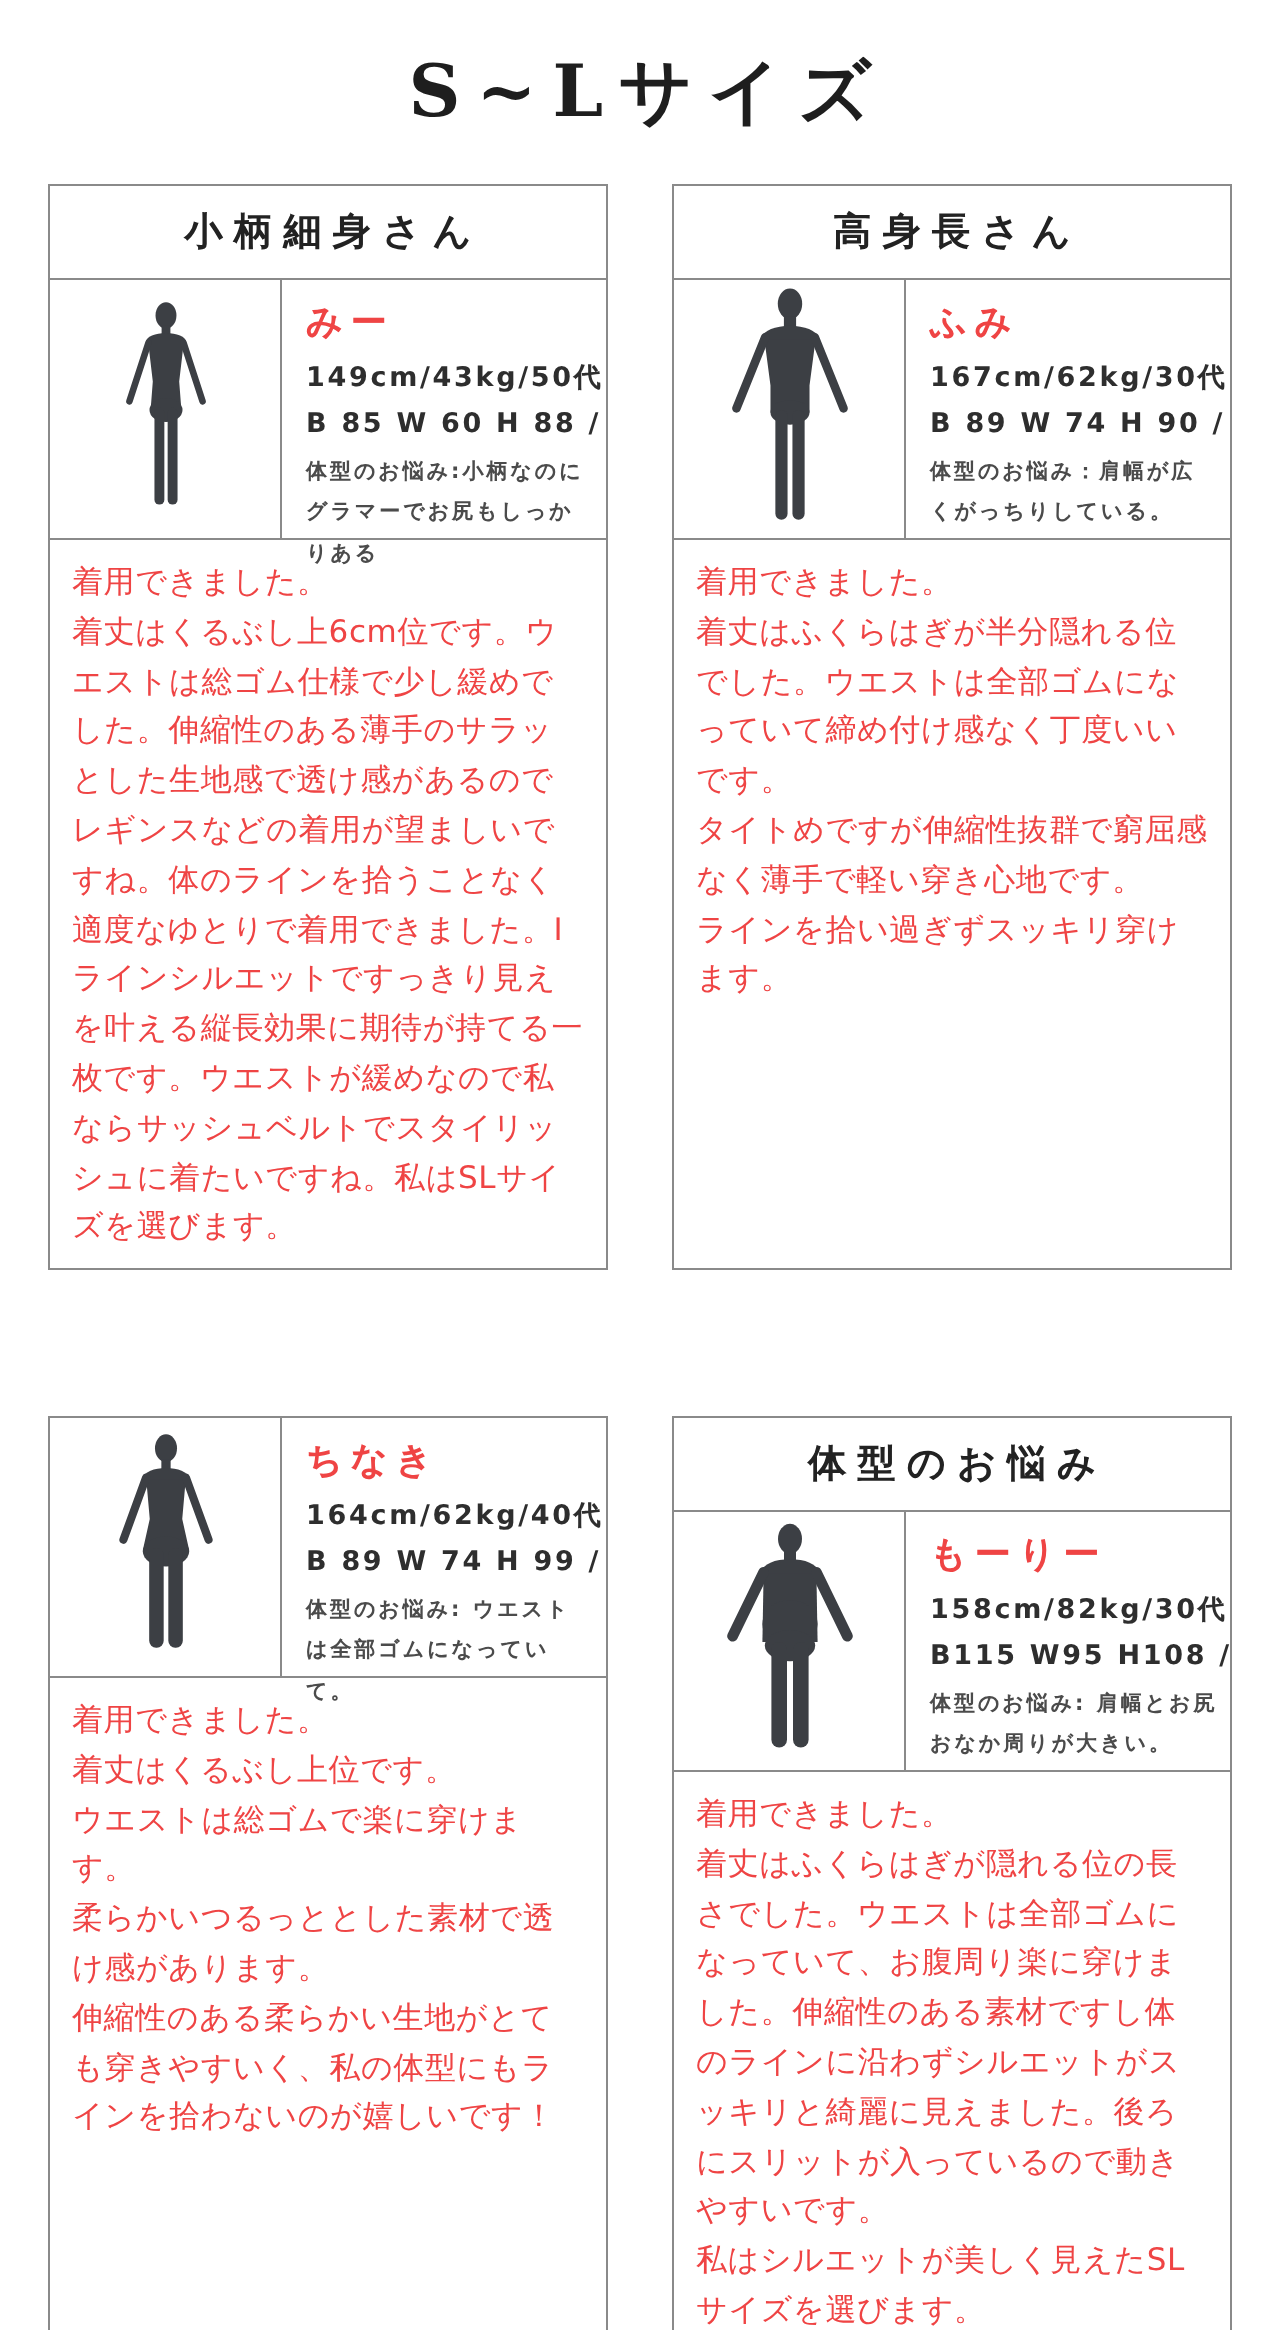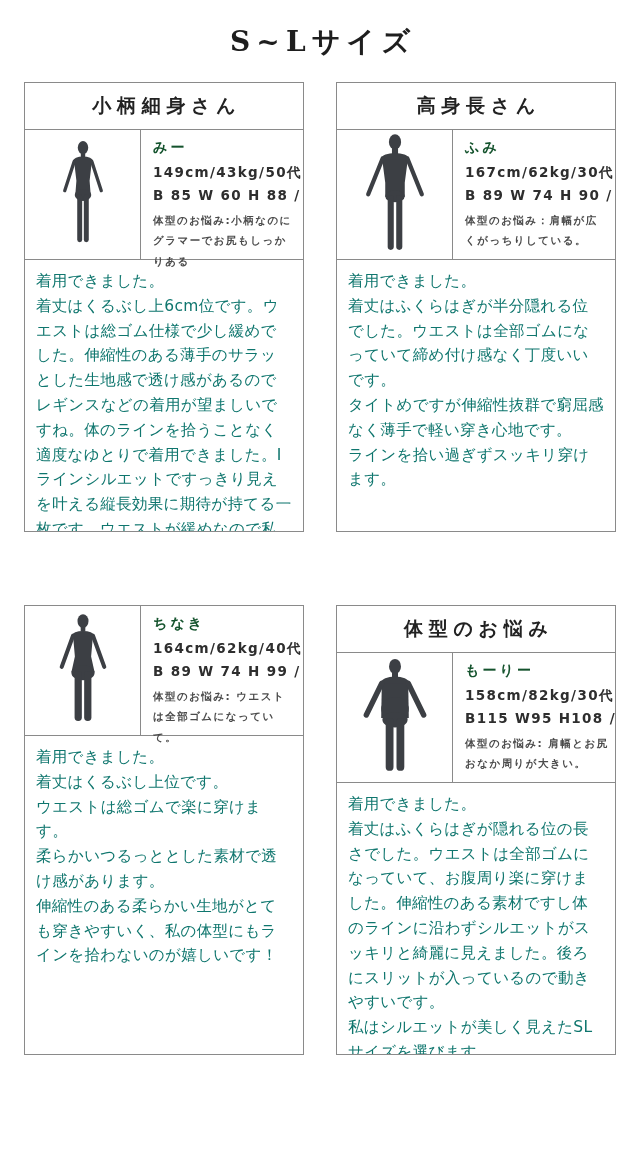--- a/index.html
+++ b/index.html
@@ -5,37 +5,37 @@
   html,body{margin:0;padding:0;background:#ffffff;}
   .page{
     width:640px;height:1165px;margin:0 auto;background:#ffffff;
     font-family:"DejaVu Sans","Liberation Sans",sans-serif;
     color:#333;box-sizing:border-box;overflow:hidden;
   }
   
   .title-block{text-align:center;padding-top:24px;}
   .main-title{
     margin:0;font-family:"DejaVu Serif","Liberation Serif",serif;
-    font-size:28px;font-weight:600;color:#1e1e1e;
+    font-size:36px;font-weight:600;color:#1e1e1e;
     letter-spacing:0.22em;text-indent:0.22em;line-height:1.25;
   }
   .sub-title{
     margin-top:5px;font-family:"DejaVu Serif","Liberation Serif",serif;
     font-size:16px;font-weight:600;color:#1e1e1e;
     letter-spacing:0.45em;text-indent:0.45em;
   }
   
   .grid{
     margin:23px 24px 0 24px;
     display:grid;grid-template-columns:1fr 1fr;
     column-gap:32px;row-gap:73px;
   }
   .panel{
     border:1px solid #8a8a8a;background:#fff;
-    height:450px;box-sizing:border-box;overflow:hidden;
+    height:543px;box-sizing:border-box;overflow:hidden;
     display:flex;flex-direction:column;
   }
   .panel-header{
     height:46px;flex:0 0 46px;border-bottom:1px solid #8a8a8a;
     display:flex;align-items:center;justify-content:center;
     font-family:"DejaVu Serif","Liberation Serif",serif;
     font-size:19px;font-weight:600;color:#222;
     letter-spacing:0.3em;text-indent:0.3em;white-space:nowrap;
   }
   .profile-row{
@@ -45,34 +45,34 @@
   .figure-cell{
     width:115px;flex:0 0 115px;border-right:1px solid #8a8a8a;
     display:flex;align-items:center;justify-content:center;
   }
   .figure-cell svg{display:block;}
   .sil{fill:#3c3f44;}
   .profile-cell{
     flex:1;padding:9px 6px 0 12px;min-width:0;
   }
   .pname{
-    font-size:14px;font-weight:bold;color:#14532d;
+    font-size:18px;font-weight:bold;color:#ef4444;
     letter-spacing:0.22em;margin-bottom:7px;
   }
   .pstats{
     font-size:13.5px;font-weight:bold;color:#2e2e2e;
     letter-spacing:0.1em;margin-bottom:5px;white-space:nowrap;text-align:center;
   }
   .pconcern{
     font-size:10.5px;font-weight:bold;color:#4b4b4b;
     letter-spacing:0.14em;line-height:1.95;margin-top:3px;
   }
   .comment{
     flex:1;padding:9px 11px 0 11px;
-    font-size:15.5px;line-height:1.6;letter-spacing:0.02em;color:#0f766e;
+    font-size:15.5px;line-height:1.6;letter-spacing:0.02em;color:#ef4444;
     white-space:pre-line;overflow:hidden;
   }
 </style>
 </head>
 <body>
 
 <div class="page">
 
   <div class="title-block">
     <h1 class="main-title">S~Lサイズ</h1>

